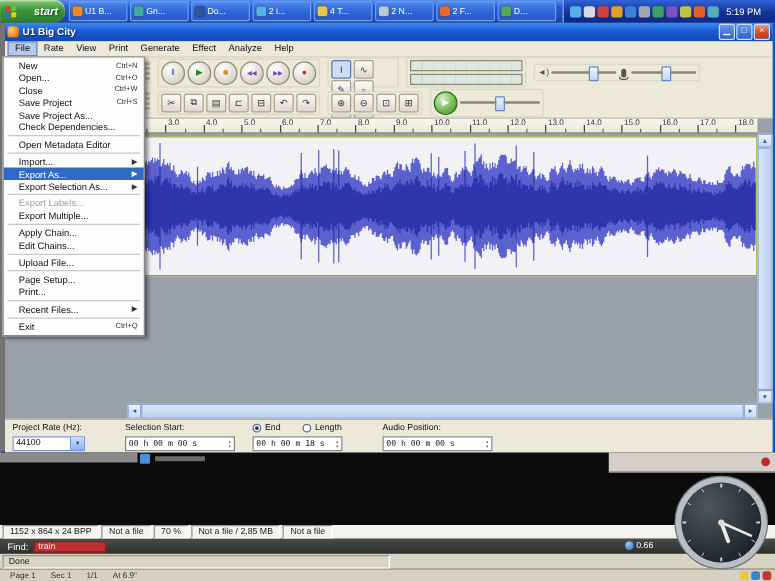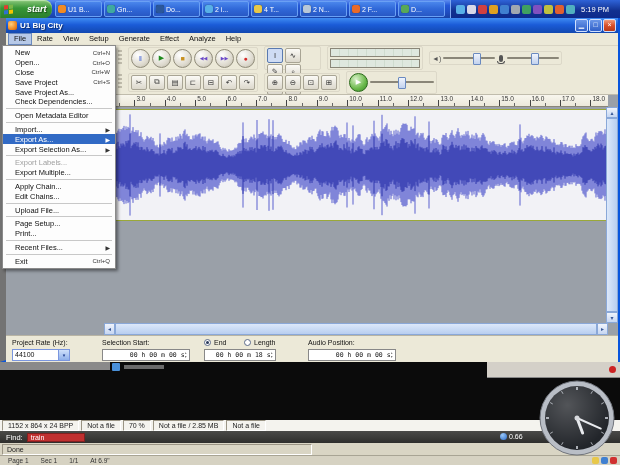--- a/index.html
+++ b/index.html
@@ -11,21 +11,21 @@
   #start .flag i{display:block;}
   #start .sl{color:#fff;font-weight:bold;font-style:italic;font-size:9px;text-shadow:1px 1px 1px #1a4a1a;}
   #tbbtns{display:flex;align-items:center;gap:2px;padding-left:3px;}
   .tbtn{width:41px;height:14px;background:linear-gradient(#4a86ec,#3068d8 50%,#2858c4);border:1px solid #6aa0f4;border-radius:2px;display:flex;align-items:center;gap:2px;padding:0 2px;overflow:hidden;}
   .tbicon{width:8px;height:8px;border-radius:2px;flex:none;box-shadow:0 0 1px #123;}
   .tblabel{color:#fff;font-size:7px;white-space:nowrap;overflow:hidden;}
   #tray{position:absolute;right:0;top:0;height:18px;width:164px;background:linear-gradient(#2f63d8,#11308f 60%,#0d2a8c);border-left:1px solid #7fa8f0;display:flex;align-items:center;gap:2px;padding-left:5px;}
   .trico{width:9px;height:9px;border-radius:2px;flex:none;}
   #trayclock{color:#fff;font-size:7.5px;margin-left:4px;white-space:nowrap;}
   
-  #win{position:absolute;left:0;top:18px;width:620px;height:344px;box-sizing:border-box;border-left:6px solid #737373;border-right:2px solid #0855dd;border-bottom:2px solid #0855dd;background:#a3a3a3;display:flex;flex-direction:column;}
+  #win{position:absolute;left:0;top:18px;width:620px;height:344px;box-sizing:border-box;border-left:4px solid #737373;border-right:2px solid #0855dd;border-bottom:2px solid #0855dd;background:#a3a3a3;display:flex;flex-direction:column;}
   #titlebar{height:15px;background:linear-gradient(#3f8cf3,#1b5cd8 45%,#1248b0);display:flex;align-items:center;padding:0 2px;flex:none;}
   .appicon{width:9px;height:9px;border-radius:2px;background:radial-gradient(circle at 35% 35%,#ffd080,#f08a24 60%,#c05a10);margin-right:3px;flex:none;}
   #wtitle{color:#fff;font-size:8px;font-weight:bold;text-shadow:1px 1px 1px #0a2a6a;flex:1;white-space:nowrap;}
   .wbtn{width:11px;height:11px;margin-left:1px;border-radius:2px;border:1px solid #cfe0ff;background:linear-gradient(#6a96e8,#3060c8);color:#fff;font-size:7px;line-height:10px;text-align:center;flex:none;}
   .wbtn.close{background:linear-gradient(#f09a7a,#d8502a 50%,#b83a1a);}
   #menubar{height:12px;background:#ece9d8;display:flex;align-items:stretch;padding-left:2px;border-bottom:1px solid #d8d4c4;flex:none;}
   .mitem{font-size:7.5px;line-height:12px;padding:0 5px;color:#111;}
   .mitem.on{background:#b7c9e8;border:1px solid #6a8ac0;line-height:10px;}
   
   #toolbars{height:48px;flex:none;background:#ece9d8;border-bottom:1px solid #c0bcac;}
@@ -62,21 +62,21 @@
   #hscrollrow{height:12px;flex:none;background:#9aa0a8;position:relative;}
   #hscroll{position:absolute;left:98px;top:0;width:504px;height:12px;background:#f1f0ea;display:flex;}
   .harrow{width:11px;height:12px;background:linear-gradient(#f0f4fc,#c6d6f2);border:1px solid #8aa8d8;color:#3a5a9a;font-size:6px;text-align:center;line-height:11px;flex:none;box-sizing:border-box;}
   .hthumb{flex:1;background:linear-gradient(#dce8fa,#b8cef0);border:1px solid #8aa8d8;box-sizing:border-box;}
   
   #selbar{flex:none;height:27px;background:#ece9d8;border-top:1px solid #b8b4a4;position:relative;font-size:7px;color:#111;}
   .slab{position:absolute;top:3px;white-space:nowrap;}
   .combo{position:absolute;top:13px;height:12px;width:58px;background:#fff;border:1px solid #7a96df;display:flex;box-sizing:border-box;}
   .cval{flex:1;font-size:7px;line-height:10px;padding-left:2px;}
   .cbtn{width:10px;background:linear-gradient(#cfe0fb,#8fb0ea);border-left:1px solid #7a96df;color:#1a3a8a;font-size:5px;text-align:center;line-height:10px;}
-  .timec{position:absolute;top:13px;height:12px;background:#fff;border:1px solid #888;box-sizing:border-box;display:flex;align-items:center;font-family:"DejaVu Sans Mono",monospace;font-size:6.5px;padding:0 2px;text-align:right;}
+  .timec{position:absolute;top:13px;height:12px;background:#fff;border:1px solid #888;box-sizing:border-box;display:flex;align-items:center;font-family:"DejaVu Sans Mono",monospace;font-size:6.5px;padding:0 2px;}
   .timec .tval{flex:1;white-space:nowrap;}
   .spin{display:flex;flex-direction:column;justify-content:center;font-size:4px;line-height:4px;color:#444;}
   .radio{position:absolute;top:3px;width:7px;height:7px;border-radius:50%;border:1px solid #5a6a8a;background:#fff;box-sizing:border-box;}
   .radio.sel::after{content:"";display:block;width:3px;height:3px;border-radius:50%;background:#2a3a5a;margin:1px auto;}
   
   #filemenu{position:absolute;left:2px;top:45px;width:112px;background:#fdfdfd;border:1px solid #8a8a8a;box-shadow:2px 2px 3px rgba(0,0,0,.45);z-index:50;padding:2px 0;}
   .mrow{height:9.8px;display:flex;align-items:center;padding:0 5px 0 12px;font-size:7.5px;color:#111;}
   .mrow .ml{flex:1;white-space:nowrap;}
   .mrow .mr{font-size:6px;color:#333;white-space:nowrap;}
   .mrow.hl{background:#316ac5;color:#fff;}
@@ -180,21 +180,21 @@
       <span class="appicon"></span>
       <span id="wtitle">U1 Big City</span>
       <span class="wbtn">▁</span>
       <span class="wbtn">□</span>
       <span class="wbtn close">×</span>
     </div>
     <div id="menubar">
         <span class="mitem on">File</span>
         <span class="mitem">Rate</span>
         <span class="mitem">View</span>
-        <span class="mitem">Setup</span>
+        <span class="mitem">Print</span>
         <span class="mitem">Generate</span>
         <span class="mitem">Effect</span>
         <span class="mitem">Analyze</span>
         <span class="mitem">Help</span>
       </div>
 
     <div id="toolbars">
       <div class="trow">
         <span class="grip"></span>
         <span id="transport" class="tgroup">

